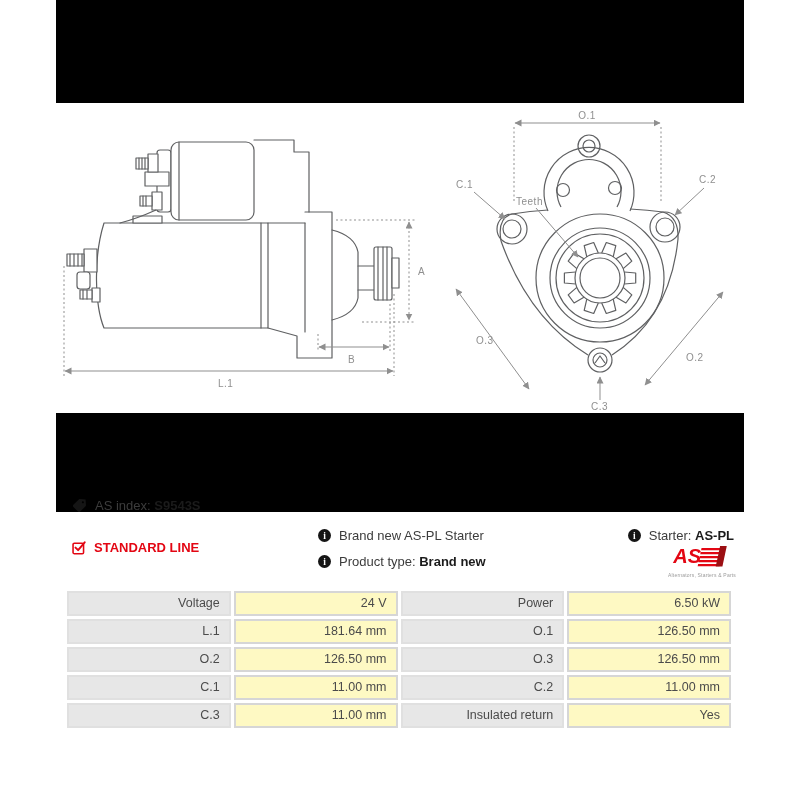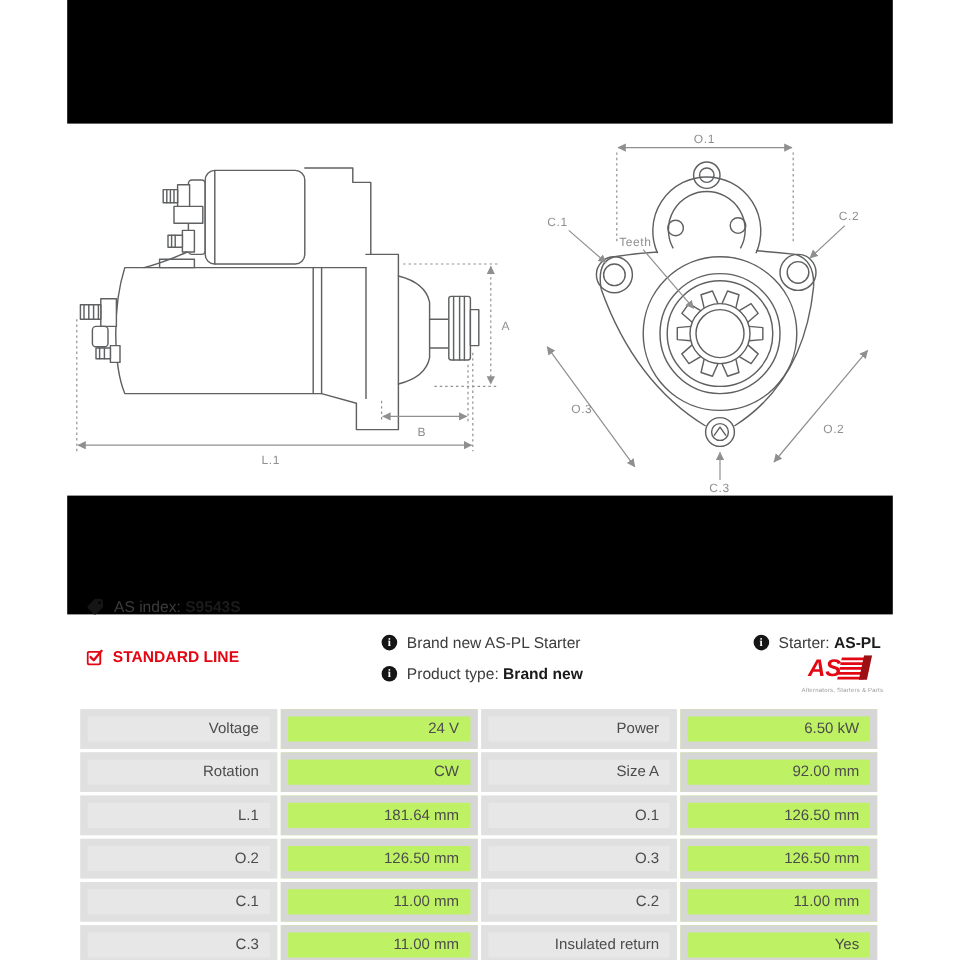--- a/index.html
+++ b/index.html
@@ -13,23 +13,23 @@
   .info-line{position:absolute;display:flex;align-items:center;gap:8px;font-size:13px;color:#3c3c3c;white-space:nowrap;}
   .info-line b{color:#1b1b1b;font-weight:700;}
   .red{color:#e30613 !important;font-weight:700;}
   .i-icon{display:inline-flex;align-items:center;justify-content:center;width:13px;height:13px;border-radius:50%;
           background:#151515;color:#fff;font-size:9.5px;font-weight:700;font-family:"Liberation Serif",serif;flex:0 0 auto;}
   .logo-wrap{position:absolute;top:546px;right:66px;width:66px;text-align:center;}
   .logo-tagline{font-size:5px;color:#9a9a9a;margin-top:1px;white-space:nowrap;letter-spacing:.2px;}
   
   #spec-table{position:absolute;left:64px;top:588px;width:670px;border-collapse:separate;border-spacing:3px 3px;table-layout:fixed;}
   #spec-table td{height:15px;line-height:15px;padding:3px 9px;font-size:12.5px;color:#4b4b4b;text-align:right;
-                 vertical-align:middle;border:6px solid #14532d;overflow:hidden;}
+                 vertical-align:middle;border:2px solid #14532d;overflow:hidden;}
   #spec-table td.lbl{background:#e7e7e7;border-color:#e0e0e0;}
-  #spec-table td.val{background:#bef264;border-color:#d6d6d6;}
+  #spec-table td.val{background:#fef9c3;border-color:#d6d6d6;}
 </style>
 </head>
 <body>
 
 <div id="banner-top" class="banner"></div>
 
 <svg style="position:absolute;left:56px;top:106px;" width="392" height="298" viewBox="0 0 392 298">
   <defs>
     <marker id="ar1" markerWidth="8" markerHeight="8" refX="6.5" refY="3.5" orient="auto-start-reverse">
       <path d="M0,0 L7,3.5 L0,7 Z" fill="#8f8f8f"></path>
@@ -222,26 +222,20 @@
       <col style="width:25%">
     </colgroup>
   <tbody>
     <tr>
       <td class="lbl">Voltage</td>
       <td class="val">24 V</td>
       <td class="lbl">Power</td>
       <td class="val">6.50 kW</td>
     </tr>
     <tr>
-      <td class="lbl">Rotation</td>
-      <td class="val">CW</td>
-      <td class="lbl">Size A</td>
-      <td class="val">92.00 mm</td>
-    </tr>
-    <tr>
       <td class="lbl">L.1</td>
       <td class="val">181.64 mm</td>
       <td class="lbl">O.1</td>
       <td class="val">126.50 mm</td>
     </tr>
     <tr>
       <td class="lbl">O.2</td>
       <td class="val">126.50 mm</td>
       <td class="lbl">O.3</td>
       <td class="val">126.50 mm</td>

